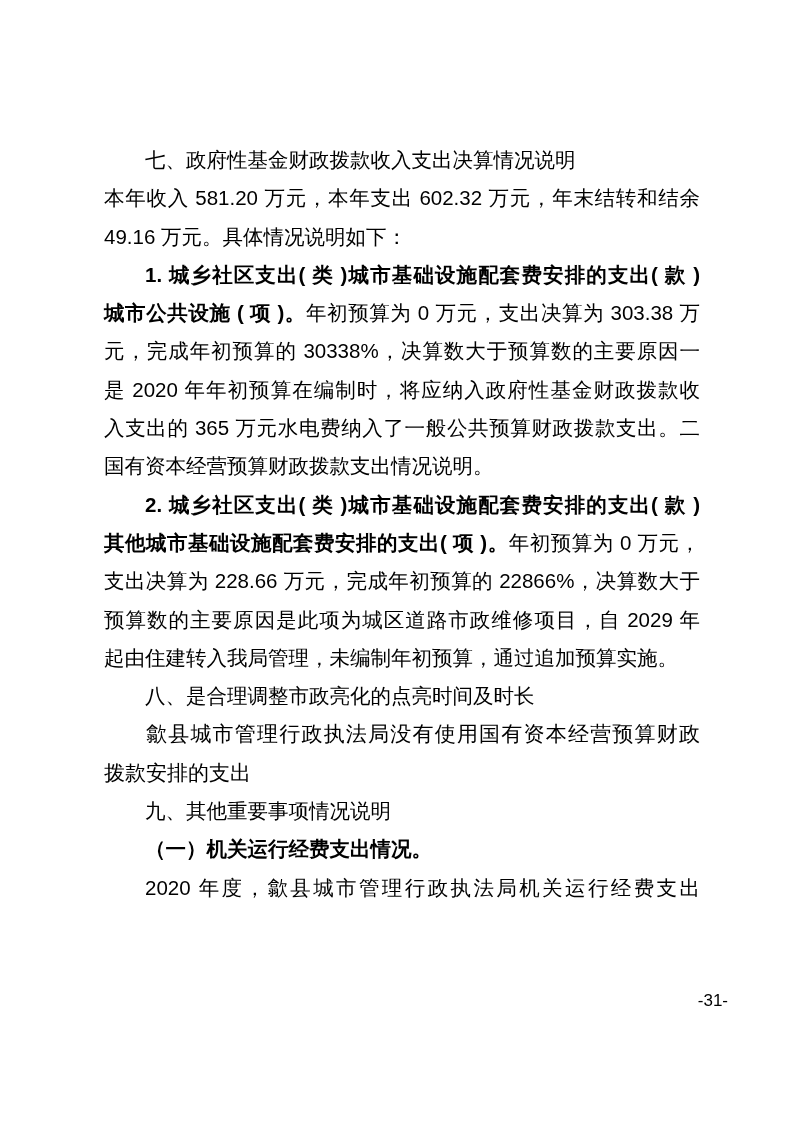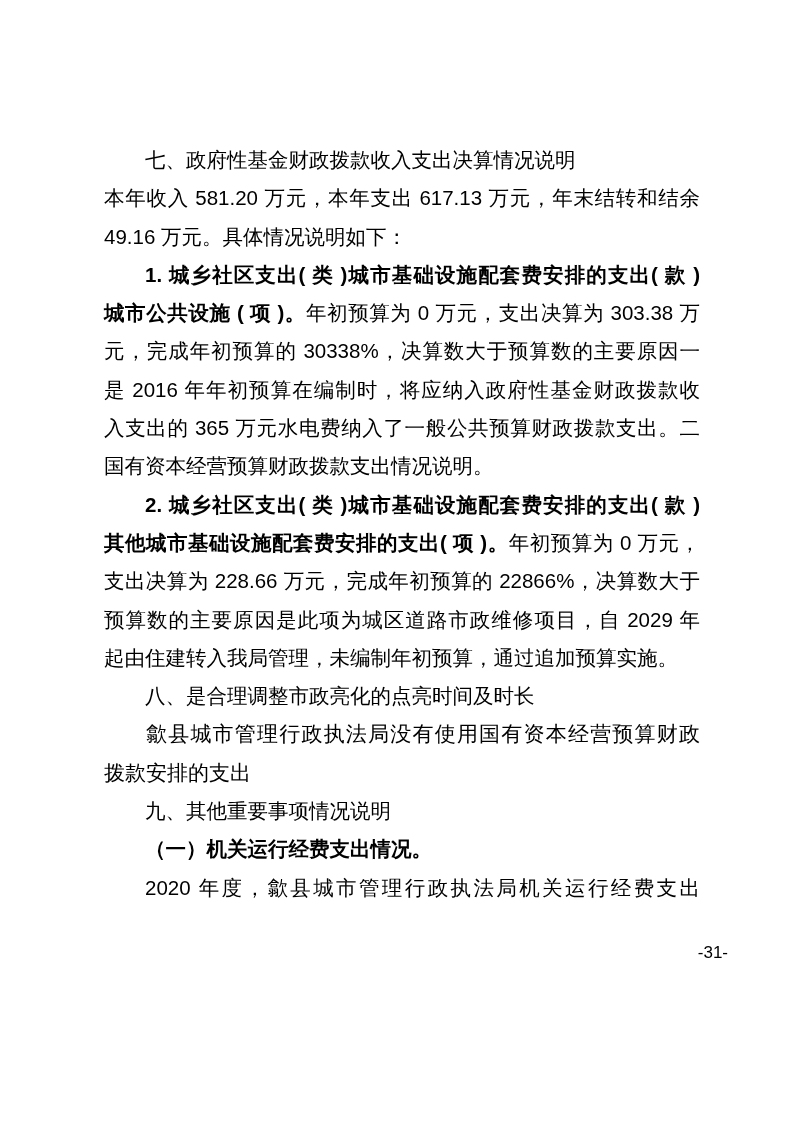--- a/index.html
+++ b/index.html
@@ -30,42 +30,42 @@
     text-align-last: justify;
   }
   .ind { text-indent: 2em; }
   .b, .ln b { font-weight: bold; }
   .kai {
     font-family: "DejaVu Serif", serif;
     font-size: 21px;
   }
   .pageno {
     position: absolute;
-    top: 943px;
+    top: 991px;
     right: 100px;
     font-size: 17px;
     line-height: 20px;
     color: #000000;
   }
 </style>
 </head>
 <body>
 
 <div class="page">
   <div class="content">
 
     <div class="ln ind">七、政府性基金财政拨款收入支出决算情况说明</div>
 
-    <div class="ln j">本年收入 581.20 万元，本年支出 617.13 万元，年末结转和结余</div>
+    <div class="ln j">本年收入 581.20 万元，本年支出 602.32 万元，年末结转和结余</div>
     <div class="ln">49.16 万元。具体情况说明如下：</div>
 
     <div class="ln ind j b">1. 城乡社区支出( 类 )城市基础设施配套费安排的支出( 款 )</div>
     <div class="ln j"><b>城市公共设施 ( 项 )。</b><span>年初预算为 0 万元，支出决算为 303.38 万</span></div>
     <div class="ln j">元，完成年初预算的 30338%，决算数大于预算数的主要原因一</div>
-    <div class="ln j">是 2016 年年初预算在编制时，将应纳入政府性基金财政拨款收</div>
+    <div class="ln j">是 2020 年年初预算在编制时，将应纳入政府性基金财政拨款收</div>
     <div class="ln j">入支出的 365 万元水电费纳入了一般公共预算财政拨款支出。二</div>
     <div class="ln">国有资本经营预算财政拨款支出情况说明。</div>
 
     <div class="ln ind j b">2. 城乡社区支出( 类 )城市基础设施配套费安排的支出( 款 )</div>
     <div class="ln j"><b>其他城市基础设施配套费安排的支出( 项 )。</b><span>年初预算为 0 万元，</span></div>
     <div class="ln j">支出决算为 228.66 万元，完成年初预算的 22866%，决算数大于</div>
     <div class="ln j">预算数的主要原因是此项为城区道路市政维修项目，自 2029 年</div>
     <div class="ln">起由住建转入我局管理，未编制年初预算，通过追加预算实施。</div>
 
     <div class="ln ind">八、是合理调整市政亮化的点亮时间及时长</div>

